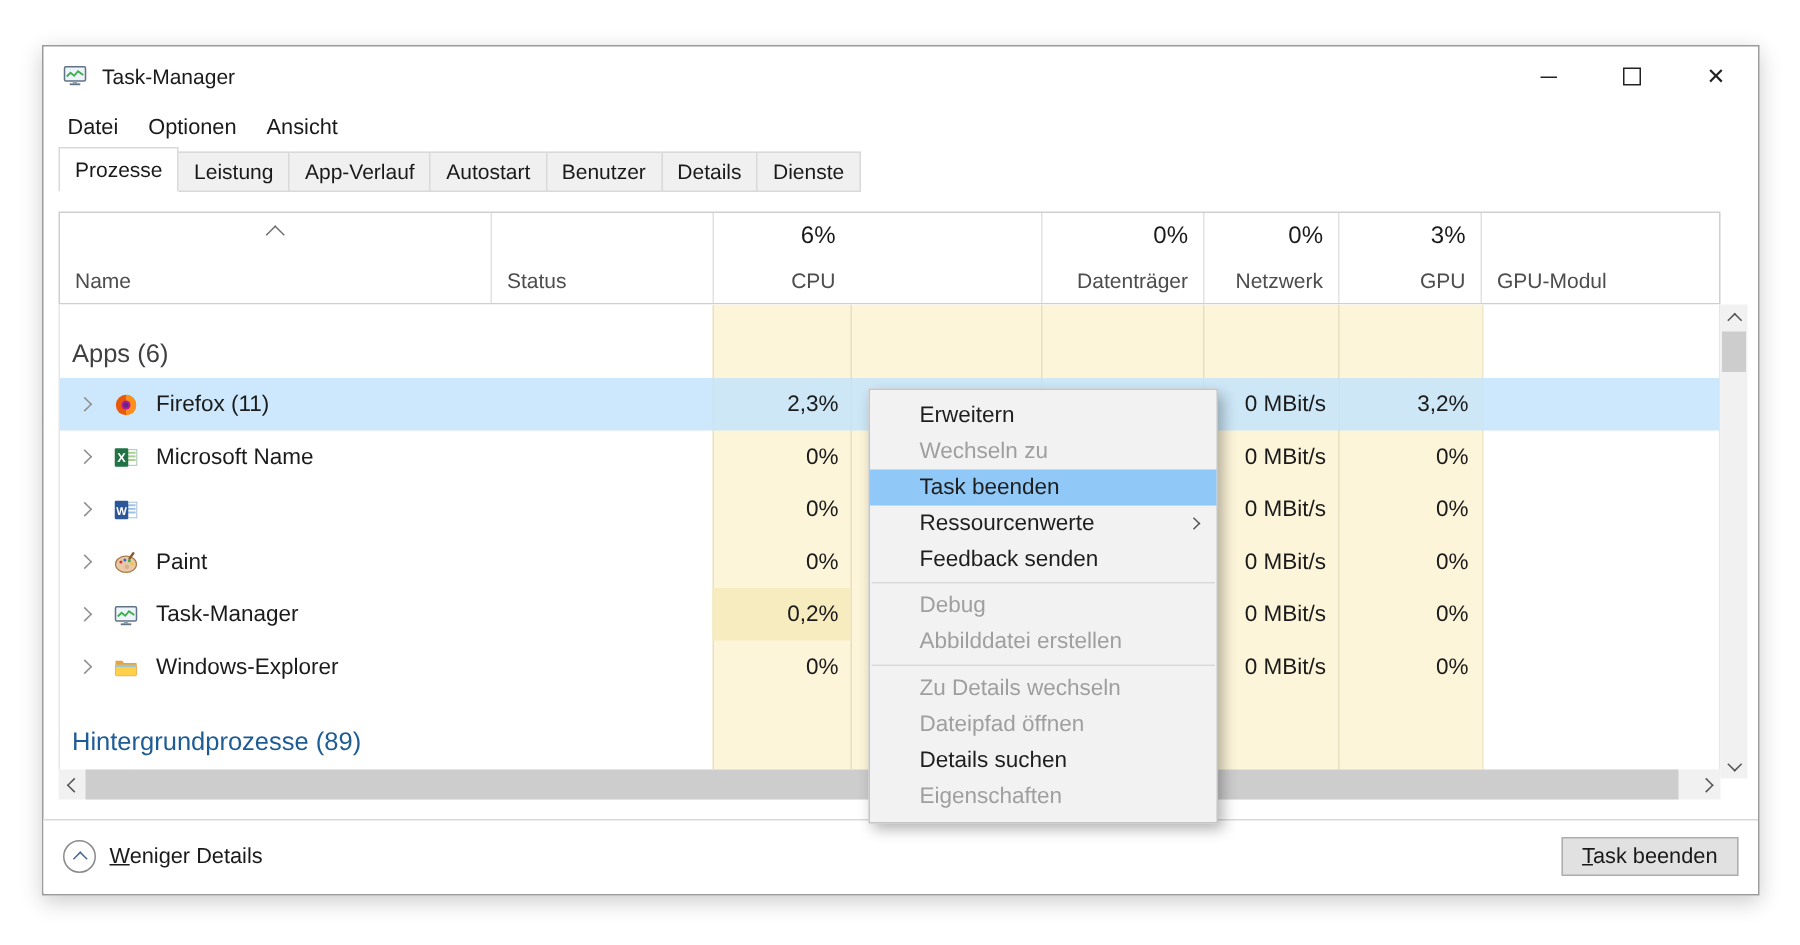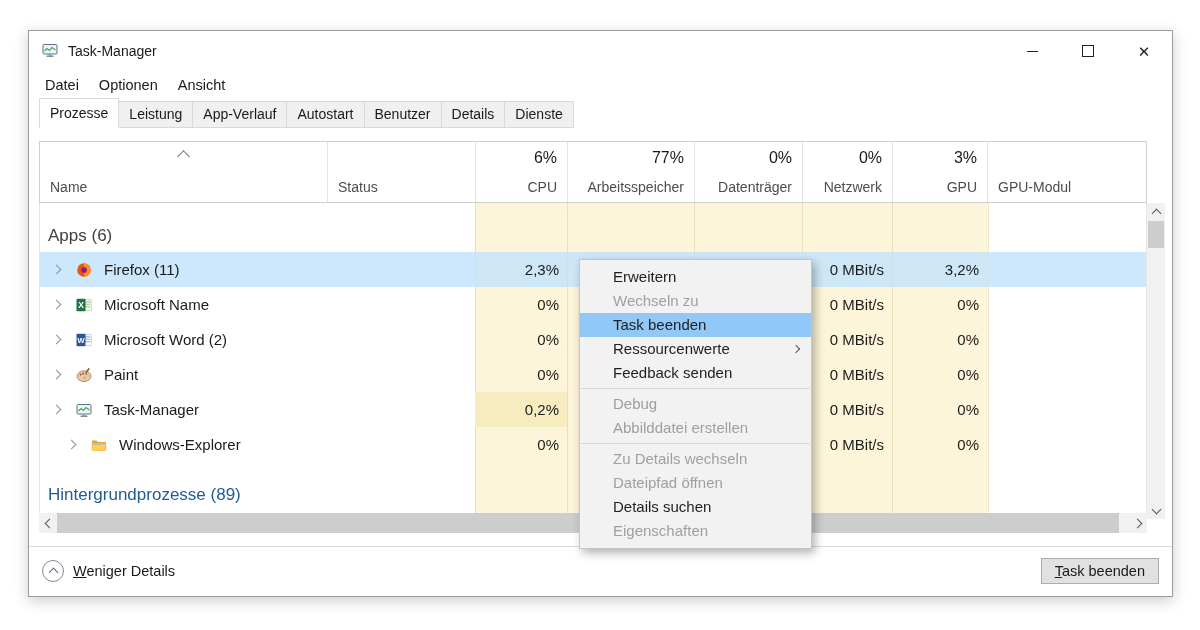--- a/index.html
+++ b/index.html
@@ -135,24 +135,20 @@
         <div class="sort-up"></div>
         <div class="hdr-lbl left">Name</div>
       </div>
       <div class="hdr-cell" style="left:287px;width:148px;">
         <div class="hdr-lbl left">Status</div>
       </div>
       <div class="hdr-cell" style="left:435px;width:92px;">
         <div class="hdr-pct">6%</div>
         <div class="hdr-lbl right">CPU</div>
       </div>
-      <div class="hdr-cell" style="left:527px;width:127px;">
-        <div class="hdr-pct">77%</div>
-        <div class="hdr-lbl right">Arbeitsspeicher</div>
-      </div>
       <div class="hdr-cell" style="left:654px;width:108px;">
         <div class="hdr-pct">0%</div>
         <div class="hdr-lbl right">Datenträger</div>
       </div>
       <div class="hdr-cell" style="left:762px;width:90px;">
         <div class="hdr-pct">0%</div>
         <div class="hdr-lbl right">Netzwerk</div>
       </div>
       <div class="hdr-cell" style="left:852px;width:95px;">
         <div class="hdr-pct">3%</div>
@@ -222,21 +218,20 @@
           <span class="row-icon">
             <svg viewBox="0 0 16 16" width="16" height="16">
               <rect x="8.2" y="2.8" width="7" height="10.4" fill="#fff" stroke="#9fb8d8" stroke-width="0.6"></rect>
               <rect x="9" y="4.2" width="5.4" height="1.3" fill="#9cc3e5"></rect>
               <rect x="9" y="6.6" width="5.4" height="1.3" fill="#9cc3e5"></rect>
               <rect x="9" y="9" width="5.4" height="1.3" fill="#9cc3e5"></rect>
               <rect x="0.5" y="1.8" width="9" height="12.4" rx="0.8" fill="#2b579a"></rect>
               <text x="5" y="11" font-size="7.5" font-weight="bold" fill="#fff" text-anchor="middle" font-family="sans-serif">W</text>
             </svg>
           </span>
-          <span class="row-label">Microsoft Word (2)</span>
         </div>
         <div class="cell " style="left:287px;width:148px;"></div>
         <div class="cell right" style="left:435px;width:92px;">0%</div>
         <div class="cell right" style="left:527px;width:127px;"></div>
         <div class="cell right" style="left:654px;width:108px;"></div>
         <div class="cell right" style="left:762px;width:90px;">0 MBit/s</div>
         <div class="cell right" style="left:852px;width:95px;">0%</div>
         <div class="cell " style="left:947px;width:161px;"></div>
       </div>
       <div class="prow" style="top:154px;">
@@ -278,21 +273,21 @@
         </div>
         <div class="cell " style="left:287px;width:148px;"></div>
         <div class="cell right heat-mid" style="left:435px;width:92px;">0,2%</div>
         <div class="cell right" style="left:527px;width:127px;"></div>
         <div class="cell right" style="left:654px;width:108px;"></div>
         <div class="cell right" style="left:762px;width:90px;">0 MBit/s</div>
         <div class="cell right" style="left:852px;width:95px;">0%</div>
         <div class="cell " style="left:947px;width:161px;"></div>
       </div>
       <div class="prow" style="top:224px;">
-        <div class="cell cell-name" style="left:15px;width:287px;">
+        <div class="cell cell-name" style="left:0px;width:287px;">
           <span class="row-chevron"></span>
           <span class="row-icon">
             <svg viewBox="0 0 16 16" width="16" height="16">
               <path d="M1 3.5 h4.5 l1.2 1.5 H15 v1.8 H1 Z" fill="#e8a33d"></path>
               <rect x="1" y="6" width="14" height="7.5" rx="0.6" fill="#ffd04a" stroke="#e8a33d" stroke-width="0.5"></rect>
               <rect x="1.3" y="6.2" width="13.4" height="1.5" fill="#8ec6e8" opacity="0.9"></rect>
             </svg>
           </span>
           <span class="row-label">Windows-Explorer</span>
         </div>

